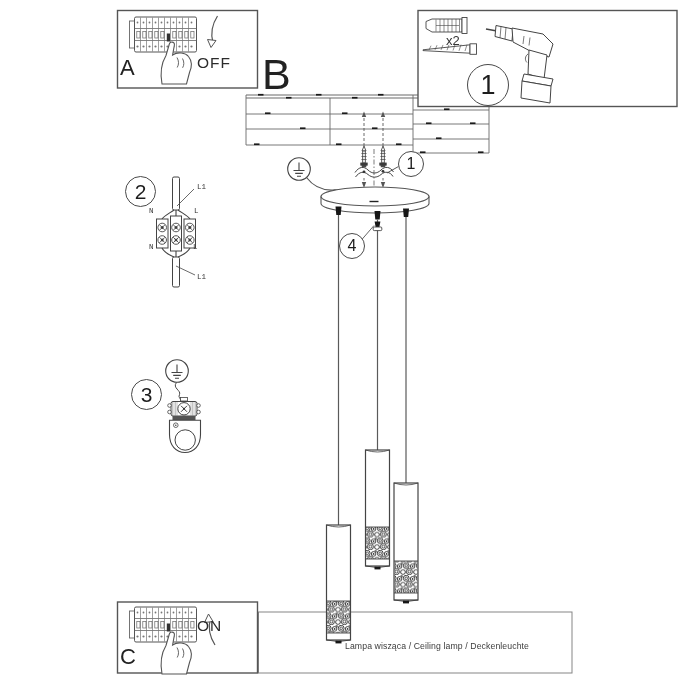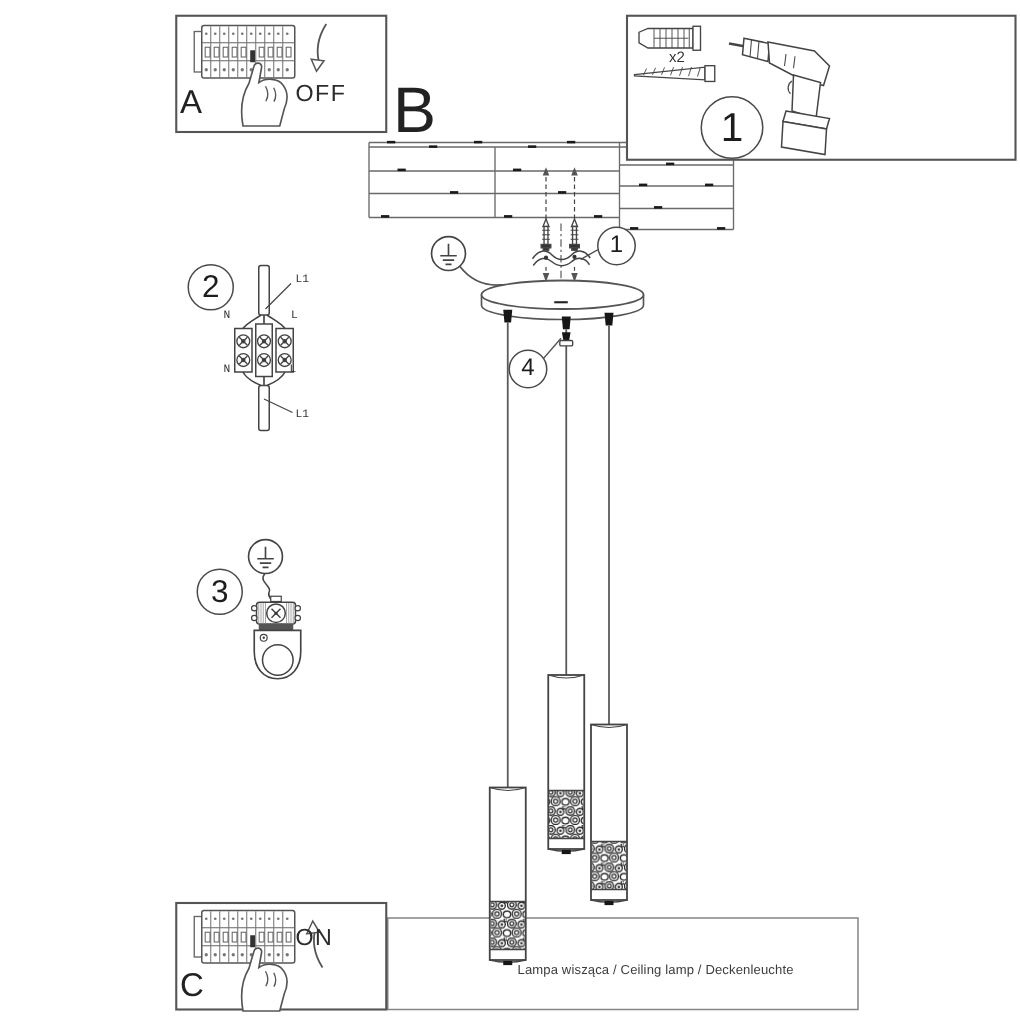--- a/index.html
+++ b/index.html
@@ -4,21 +4,21 @@
 <style>
   html,body{margin:0;padding:0;background:#fff;}
   .canvas{position:relative;width:680px;height:688px;background:#fff;overflow:hidden;
           font-family:"Liberation Sans",sans-serif;}
   .canvas svg.art{position:absolute;left:0;top:0;}
   .lbl{position:absolute;color:#222;white-space:nowrap;line-height:1;}
   .lbl-a,.lbl-c{font-size:22px;}
   .lbl-b{font-size:43px;letter-spacing:-1px;}
   .state{font-size:15.5px;letter-spacing:1px;font-weight:500;color:#2c2c2c;}
   .sm{font-size:7.5px;color:#333;font-family:Liberation Mono, monospace;}
-  .qty{font-size:10px;color:#333;text-align:right;}
+  .qty{font-size:13px;color:#333;text-align:right;}
   .foot{font-size:8.7px;color:#3c3c3c;letter-spacing:.1px;}
   .co{position:absolute;border:1.5px solid #4a4a4a;border-radius:50%;background:#fff;
       display:flex;align-items:center;justify-content:center;color:#1d1d1d;
       box-sizing:border-box;font-family:"Liberation Sans",sans-serif;}
 </style>
 </head>
 <body>
 
 <div class="canvas">
 

